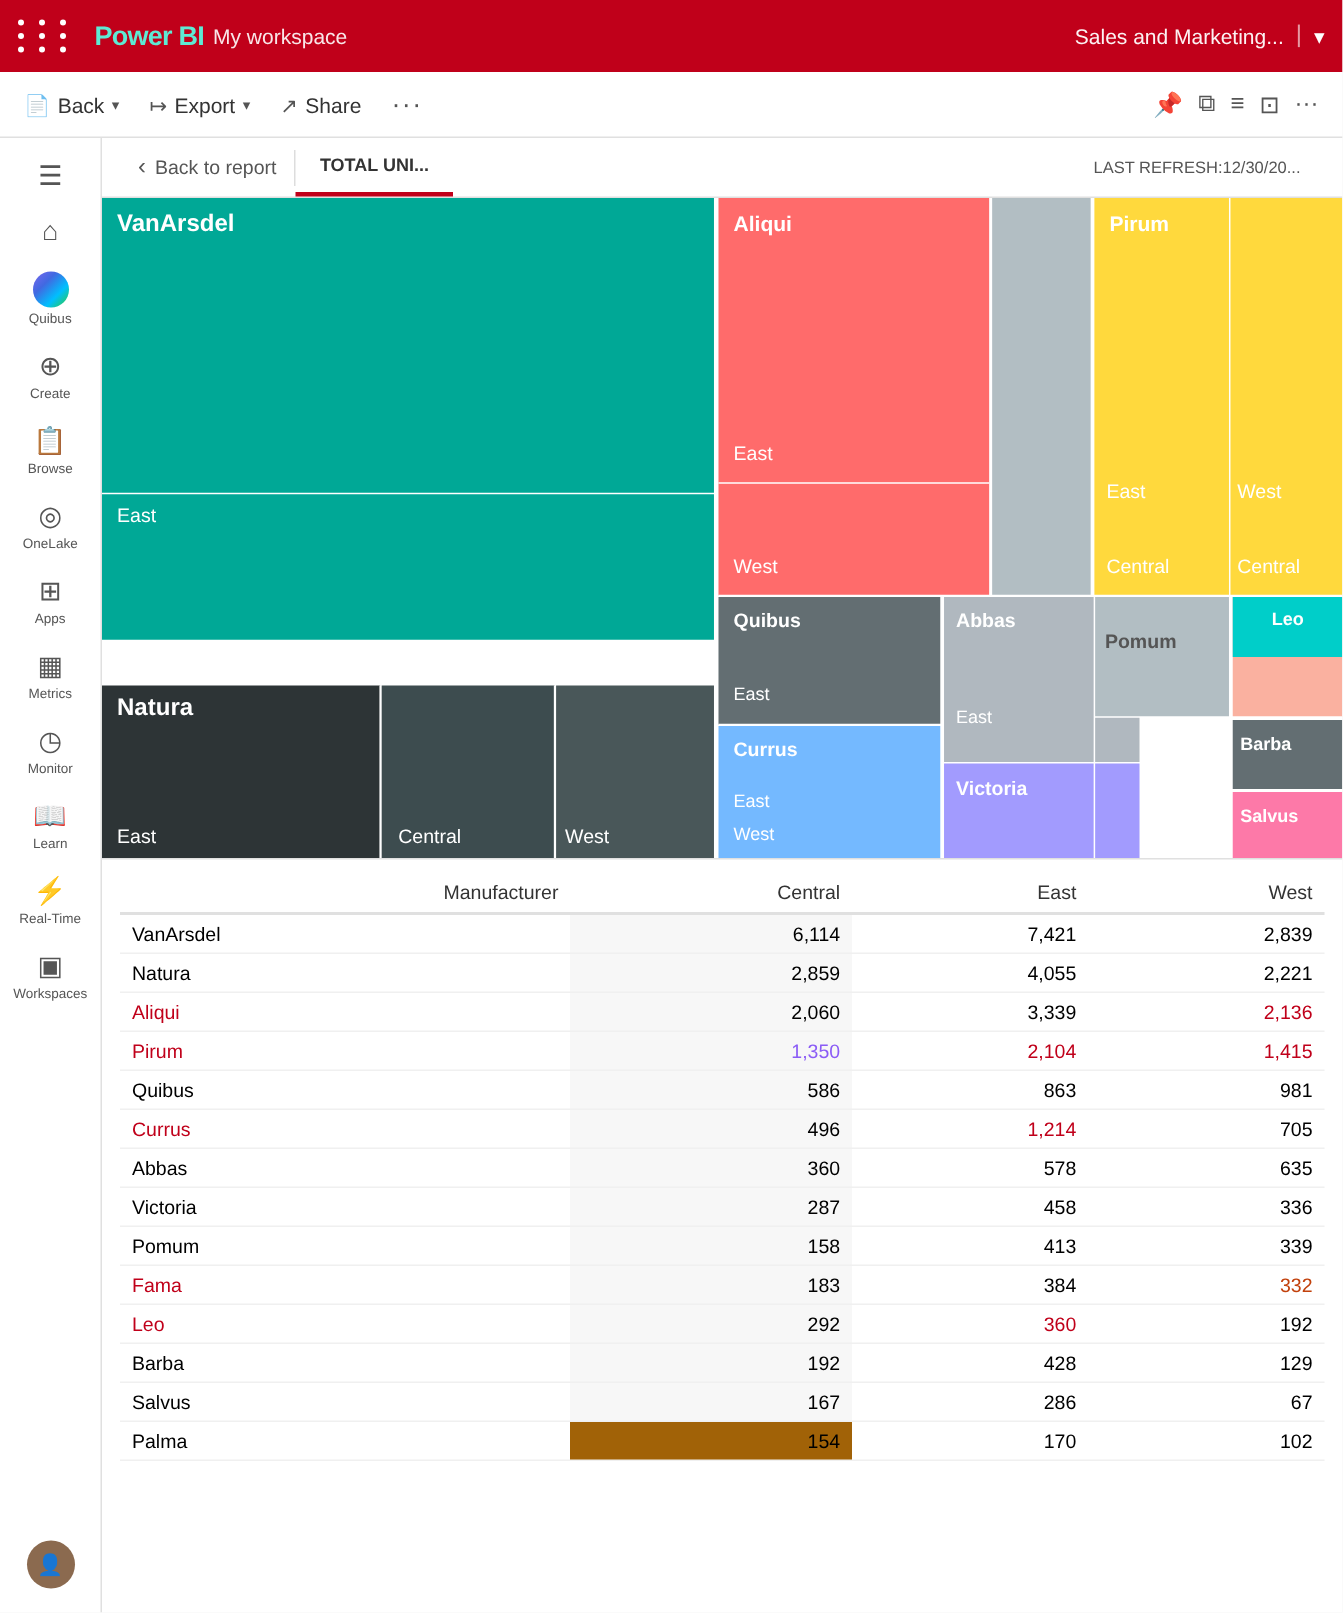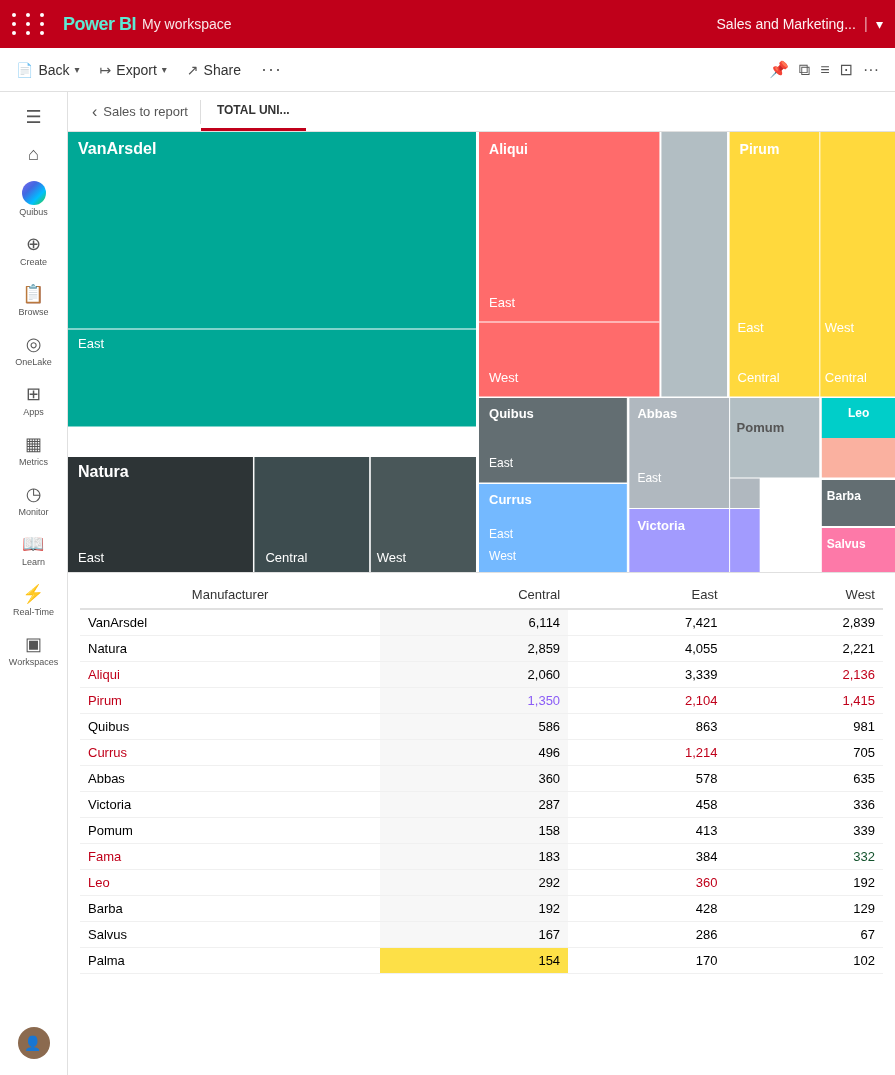--- a/index.html
+++ b/index.html
@@ -86,21 +86,21 @@
     .tab.active { font-weight: 700; color: #333; border-bottom: 3px solid #c0001a; }
     .tab-last-refresh { display: flex; align-items: center; height: 100%; padding: 0 16px; font-size: 11px; color: #555; margin-left: auto; }
 
     
     .chart-area { flex: 0 0 440px; overflow: hidden; }
 
     
     .table-area { flex: 1; overflow: auto; padding: 8px 12px; background: white; border-top: 1px solid #e0e0e0; }
     table { width: 100%; border-collapse: collapse; font-size: 13px; }
     thead th { color: #333; font-weight: 400; text-align: right; padding: 6px 8px; border-bottom: 2px solid #e0e0e0; }
-    thead th:first-child { text-align: center; }
+    thead th:first-child { text-align: right; }
     tbody td { padding: 5px 8px; text-align: right; border-bottom: 1px solid #f0f0f0; }
     tbody td:first-child { text-align: left; }
 
     
     .treemap-svg { width: 100%; height: 440px; }
   </style>
 </head>
 <body>
 
 <div class="top-bar">
@@ -201,25 +201,28 @@
     <div class="sidebar-avatar">
       <span style="font-size:14px;">👤</span>
     </div>
   </div>
 
   <div class="content">
 
     <div class="tabs-bar">
       <div class="tab-back">
         <span class="tab-back-arrow">‹</span>
-        <span>Sales to report</span>
+        <span>Back to report</span>
       </div>
       <div class="tab-separator"></div>
       <div class="tab active">
         <span>TOTAL UNI...</span>
+      </div>
+      <div class="tab-last-refresh">
+        <span>LAST REFRESH:12/30/20...</span>
       </div>
     </div>
 
     <div class="chart-area">
       <svg class="treemap-svg" viewBox="0 0 825 440" preserveAspectRatio="none" xmlns="http://www.w3.org/2000/svg">
 
         <rect x="0" y="0" width="408" height="295" fill="#00a896"></rect>
         <text x="10" y="22" font-size="16" fill="white" font-weight="bold" font-family="Segoe UI,Arial,sans-serif">VanArsdel</text>
         <line x1="0" y1="197" x2="408" y2="197" stroke="white" stroke-width="1"></line>
         <text x="10" y="216" font-size="13" fill="white" font-family="Segoe UI,Arial,sans-serif">East</text>
@@ -360,21 +363,21 @@
             <tr>
               <td>Pomum</td>
               <td style="background: rgb(247, 247, 247);">158</td>
               <td>413</td>
               <td>339</td>
             </tr>
             <tr>
               <td style="color: rgb(192, 0, 26);">Fama</td>
               <td style="background: rgb(247, 247, 247);">183</td>
               <td>384</td>
-              <td style="color: #14532d; font-weight: 500;">332</td>
+              <td style="color: #c2410c; font-weight: 500;">332</td>
             </tr>
             <tr>
               <td style="color: rgb(192, 0, 26);">Leo</td>
               <td style="background: rgb(247, 247, 247);">292</td>
               <td style="color: rgb(192, 0, 26); font-weight: 500;">360</td>
               <td>192</td>
             </tr>
             <tr>
               <td>Barba</td>
               <td style="background: rgb(247, 247, 247);">192</td>
@@ -382,21 +385,21 @@
               <td>129</td>
             </tr>
             <tr>
               <td>Salvus</td>
               <td style="background: rgb(247, 247, 247);">167</td>
               <td>286</td>
               <td>67</td>
             </tr>
             <tr>
               <td>Palma</td>
-              <td style="background: #fde047;">154</td>
+              <td style="background: #a16207;">154</td>
               <td>170</td>
               <td>102</td>
             </tr>
           </tbody>
       </table>
     </div>
 
   </div>
 </div>
 

